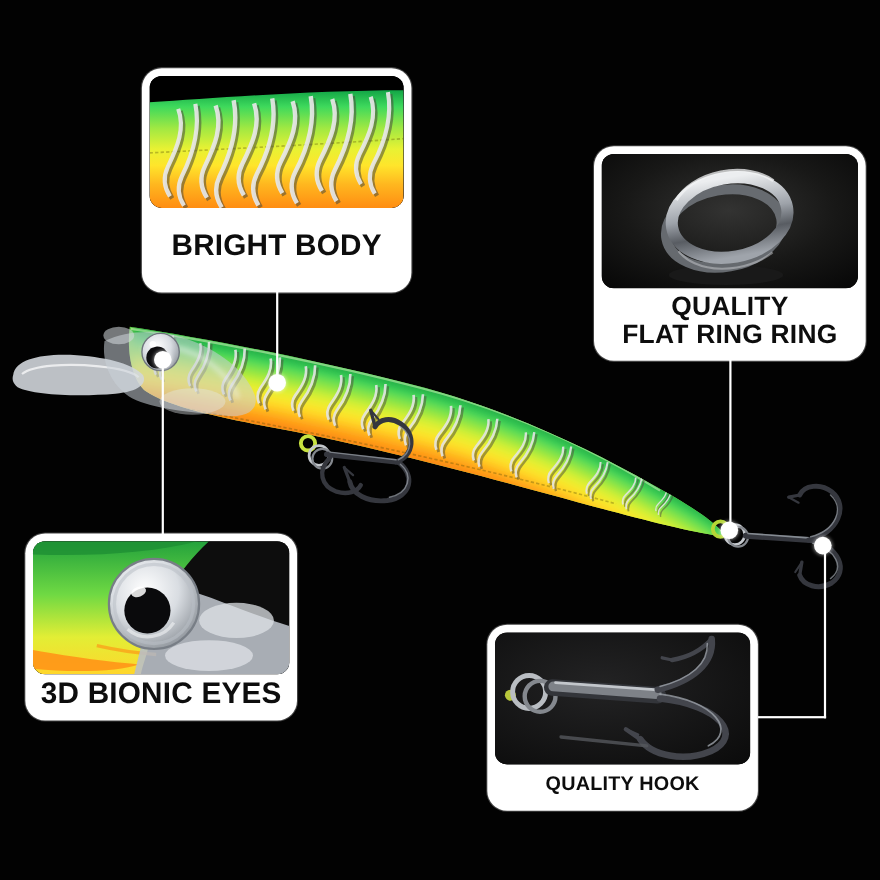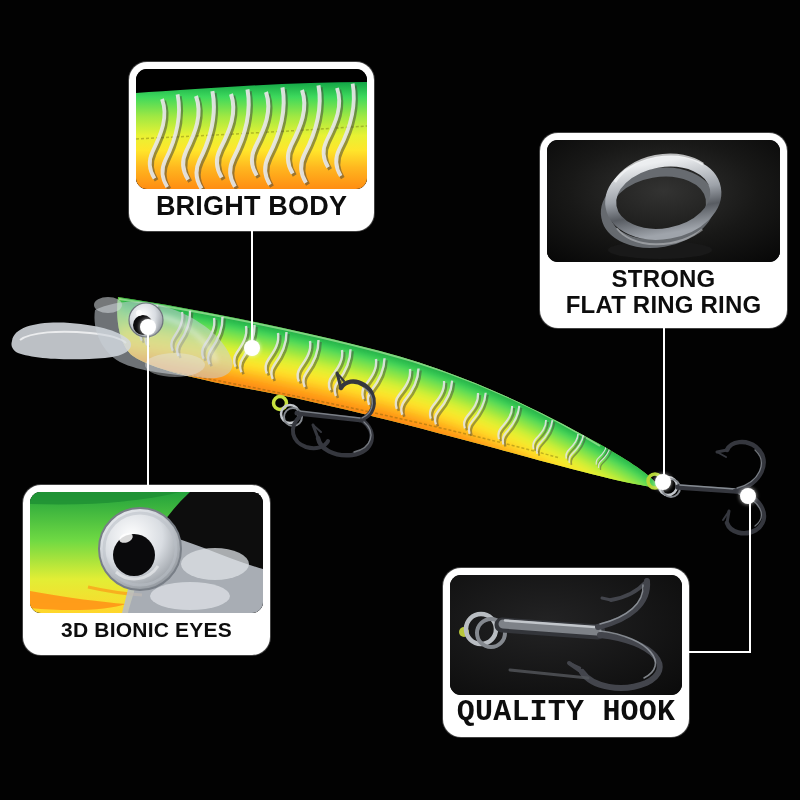--- a/index.html
+++ b/index.html
@@ -195,21 +195,21 @@
   <div class="line" style="left:251px;top:229px;width:2px;height:121px;"></div>
   <div class="line" style="left:663px;top:325px;width:2px;height:158px;"></div>
   <div class="line" style="left:147px;top:329px;width:2px;height:158px;"></div>
   <div class="line" style="left:749px;top:497px;width:2px;height:156px;"></div>
   <div class="line" style="left:689px;top:651px;width:62px;height:2px;"></div>
   <div class="dot" style="left:244px;top:340px;"></div>
   <div class="dot" style="left:655px;top:474px;"></div>
   <div class="dot" style="left:140px;top:319px;"></div>
   <div class="dot" style="left:740px;top:488px;"></div>
 
-  <div class="callout" style="left:129px;top:62px;width:245px;height:169px;">
+  <div class="callout" style="left:129px;top:62px;width:245px;height:204px;">
     <div class="photo" style="height:120px;">
       <svg viewBox="0 0 231 120" preserveAspectRatio="none">
         <rect width="231" height="120" fill="#000"></rect>
         <path d="M0,24 C60,20 150,13 231,13 L231,120 L0,120 Z" fill="url(#bodyVert)"></path>
         <path d="M0,70 C80,66 160,62 231,57" fill="none" stroke="rgba(90,80,10,.35)" stroke-width="1.5" stroke-dasharray="3,2"></path>
         <g fill="none">
           <g stroke="#4a4a3c" opacity=".55" stroke-width="2.2">
             <use href="#tstripe" transform="translate(28,32) rotate(4) scale(1.9)"></use>
             <use href="#tstripe" transform="translate(62,29) rotate(4) scale(2.0)"></use>
             <use href="#tstripe" transform="translate(97,27) rotate(5) scale(2.0)"></use>
@@ -240,21 +240,21 @@
         <ellipse cx="113" cy="110" rx="52" ry="9" fill="#191919"></ellipse>
         <g transform="rotate(-10 115 62)">
           <ellipse cx="110" cy="67" rx="53" ry="35" fill="none" stroke="#6d7176" stroke-width="9" opacity=".92"></ellipse>
           <ellipse cx="117" cy="58" rx="53" ry="36" fill="none" stroke="url(#metalG)" stroke-width="11"></ellipse>
           <path d="M72,34 A53,36 0 0 1 162,32" stroke="#f2f3f4" stroke-width="3" fill="none" opacity=".75"></path>
           <path d="M66,80 A53,35 0 0 0 150,96" stroke="#c9ccd0" stroke-width="2" fill="none" opacity=".5"></path>
         </g>
       </svg>
     </div>
     <div class="label" style="font-size:24px;">
-      <span>STRONG</span>
+      <span>QUALITY</span>
       <span>FLAT RING RING</span>
     </div>
   </div>
 
   <div class="callout" style="left:23px;top:485px;width:247px;height:170px;">
     <div class="photo" style="height:121px;">
       <svg viewBox="0 0 233 121" preserveAspectRatio="none">
         <rect width="233" height="121" fill="#0d0d0d"></rect>
         <path d="M0,0 H160 C130,28 112,60 104,100 C101,110 99,116 98,121 H0 Z" fill="url(#headG)"></path>
         <path d="M0,0 H150 C110,10 60,14 0,12 Z" fill="#1e8f33" opacity=".8"></path>
@@ -263,21 +263,21 @@
         <path d="M118,38 C160,48 200,68 233,77 L233,121 L92,121 C100,90 106,60 118,38 Z" fill="#b9bfc6" opacity=".9"></path>
         <ellipse cx="185" cy="72" rx="34" ry="16" fill="#dde1e6" opacity=".75"></ellipse>
         <ellipse cx="160" cy="104" rx="40" ry="14" fill="#e6eaee" opacity=".65"></ellipse>
         <circle cx="110" cy="57" r="41" fill="url(#eyeG)" stroke="#787e86" stroke-width="2"></circle>
         <circle cx="110" cy="57" r="36" fill="none" stroke="#b9bfc6" stroke-width="3" opacity=".55"></circle>
         <circle cx="104" cy="63" r="21" fill="#0a0a0c"></circle>
         <ellipse cx="96" cy="46" rx="7" ry="4.5" fill="#ffffff" opacity=".85" transform="rotate(-20 96 46)"></ellipse>
         <path d="M86,80 A28,28 0 0 0 128,74" stroke="#f0f2f4" stroke-width="3" fill="none" opacity=".6"></path>
       </svg>
     </div>
-    <div class="label" style="font-size:21px;">
+    <div class="label" style="font-size:27px;">
       <span>3D BIONIC EYES</span>
     </div>
   </div>
 
   <div class="callout" style="left:443px;top:568px;width:246px;height:169px;">
     <div class="photo" style="height:120px;">
       <svg viewBox="0 0 232 120" preserveAspectRatio="none">
         <rect width="232" height="120" fill="url(#hookBg)"></rect>
         <circle cx="14" cy="57" r="5" fill="#d6e642" opacity=".85"></circle>
         <g fill="none" stroke-linecap="round">
@@ -291,18 +291,18 @@
           <path d="M161,25 L152,23" stroke="#43454c" stroke-width="3"></path>
           <path d="M150,60 C205,66 226,94 196,108 C172,118 142,112 132,97" stroke="#43454c" stroke-width="6"></path>
           <path d="M132,97 L119,88" stroke="#43454c" stroke-width="4"></path>
           <path d="M119,88 L130,93" stroke="#43454c" stroke-width="2.5"></path>
           <path d="M138,103 L60,95" stroke="#55575c" stroke-width="3" opacity=".8"></path>
           <path d="M150,56 C200,62 220,90 194,103" stroke="#9ba0a7" stroke-width="1.6" opacity=".8"></path>
           <path d="M150,49 C178,42 194,28 193,10" stroke="#9ba0a7" stroke-width="1.4" opacity=".8"></path>
         </g>
       </svg>
     </div>
-    <div class="label" style="font-size:30px;font-family:Liberation Mono, monospace;">
+    <div class="label" style="font-size:18px;">
       <span>QUALITY HOOK</span>
     </div>
   </div>
 
 </div>
 
 </body></html>

